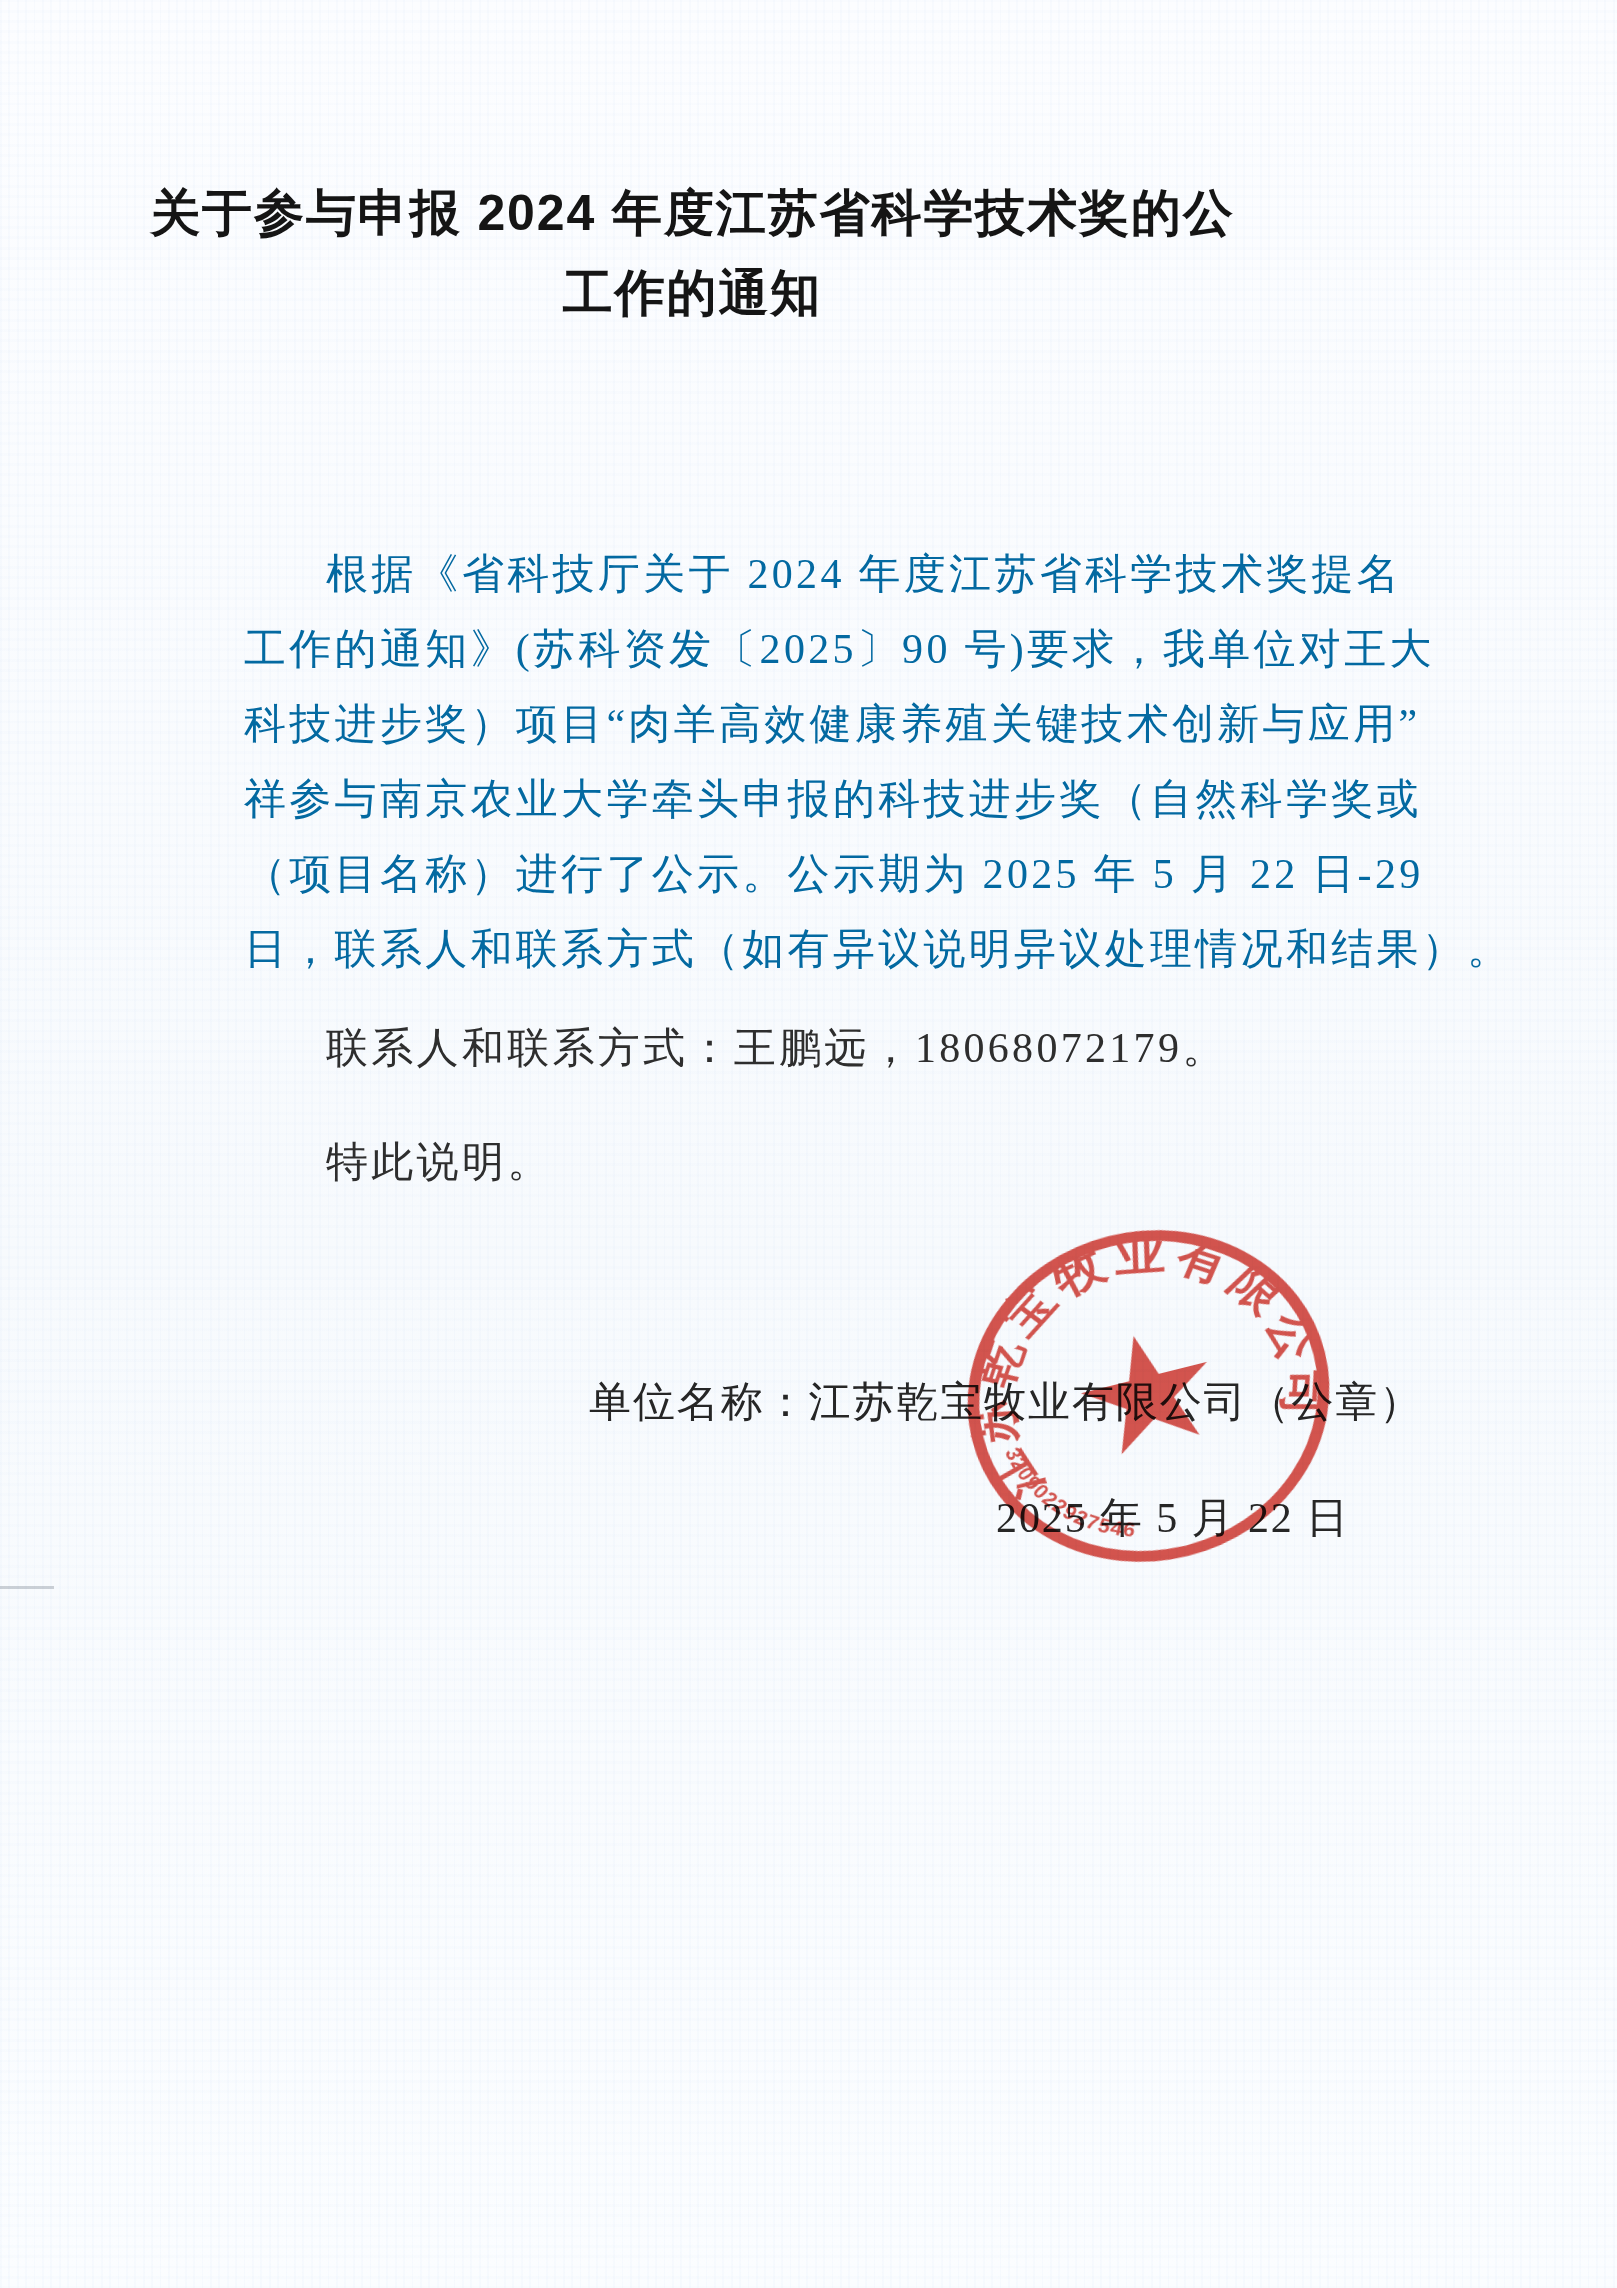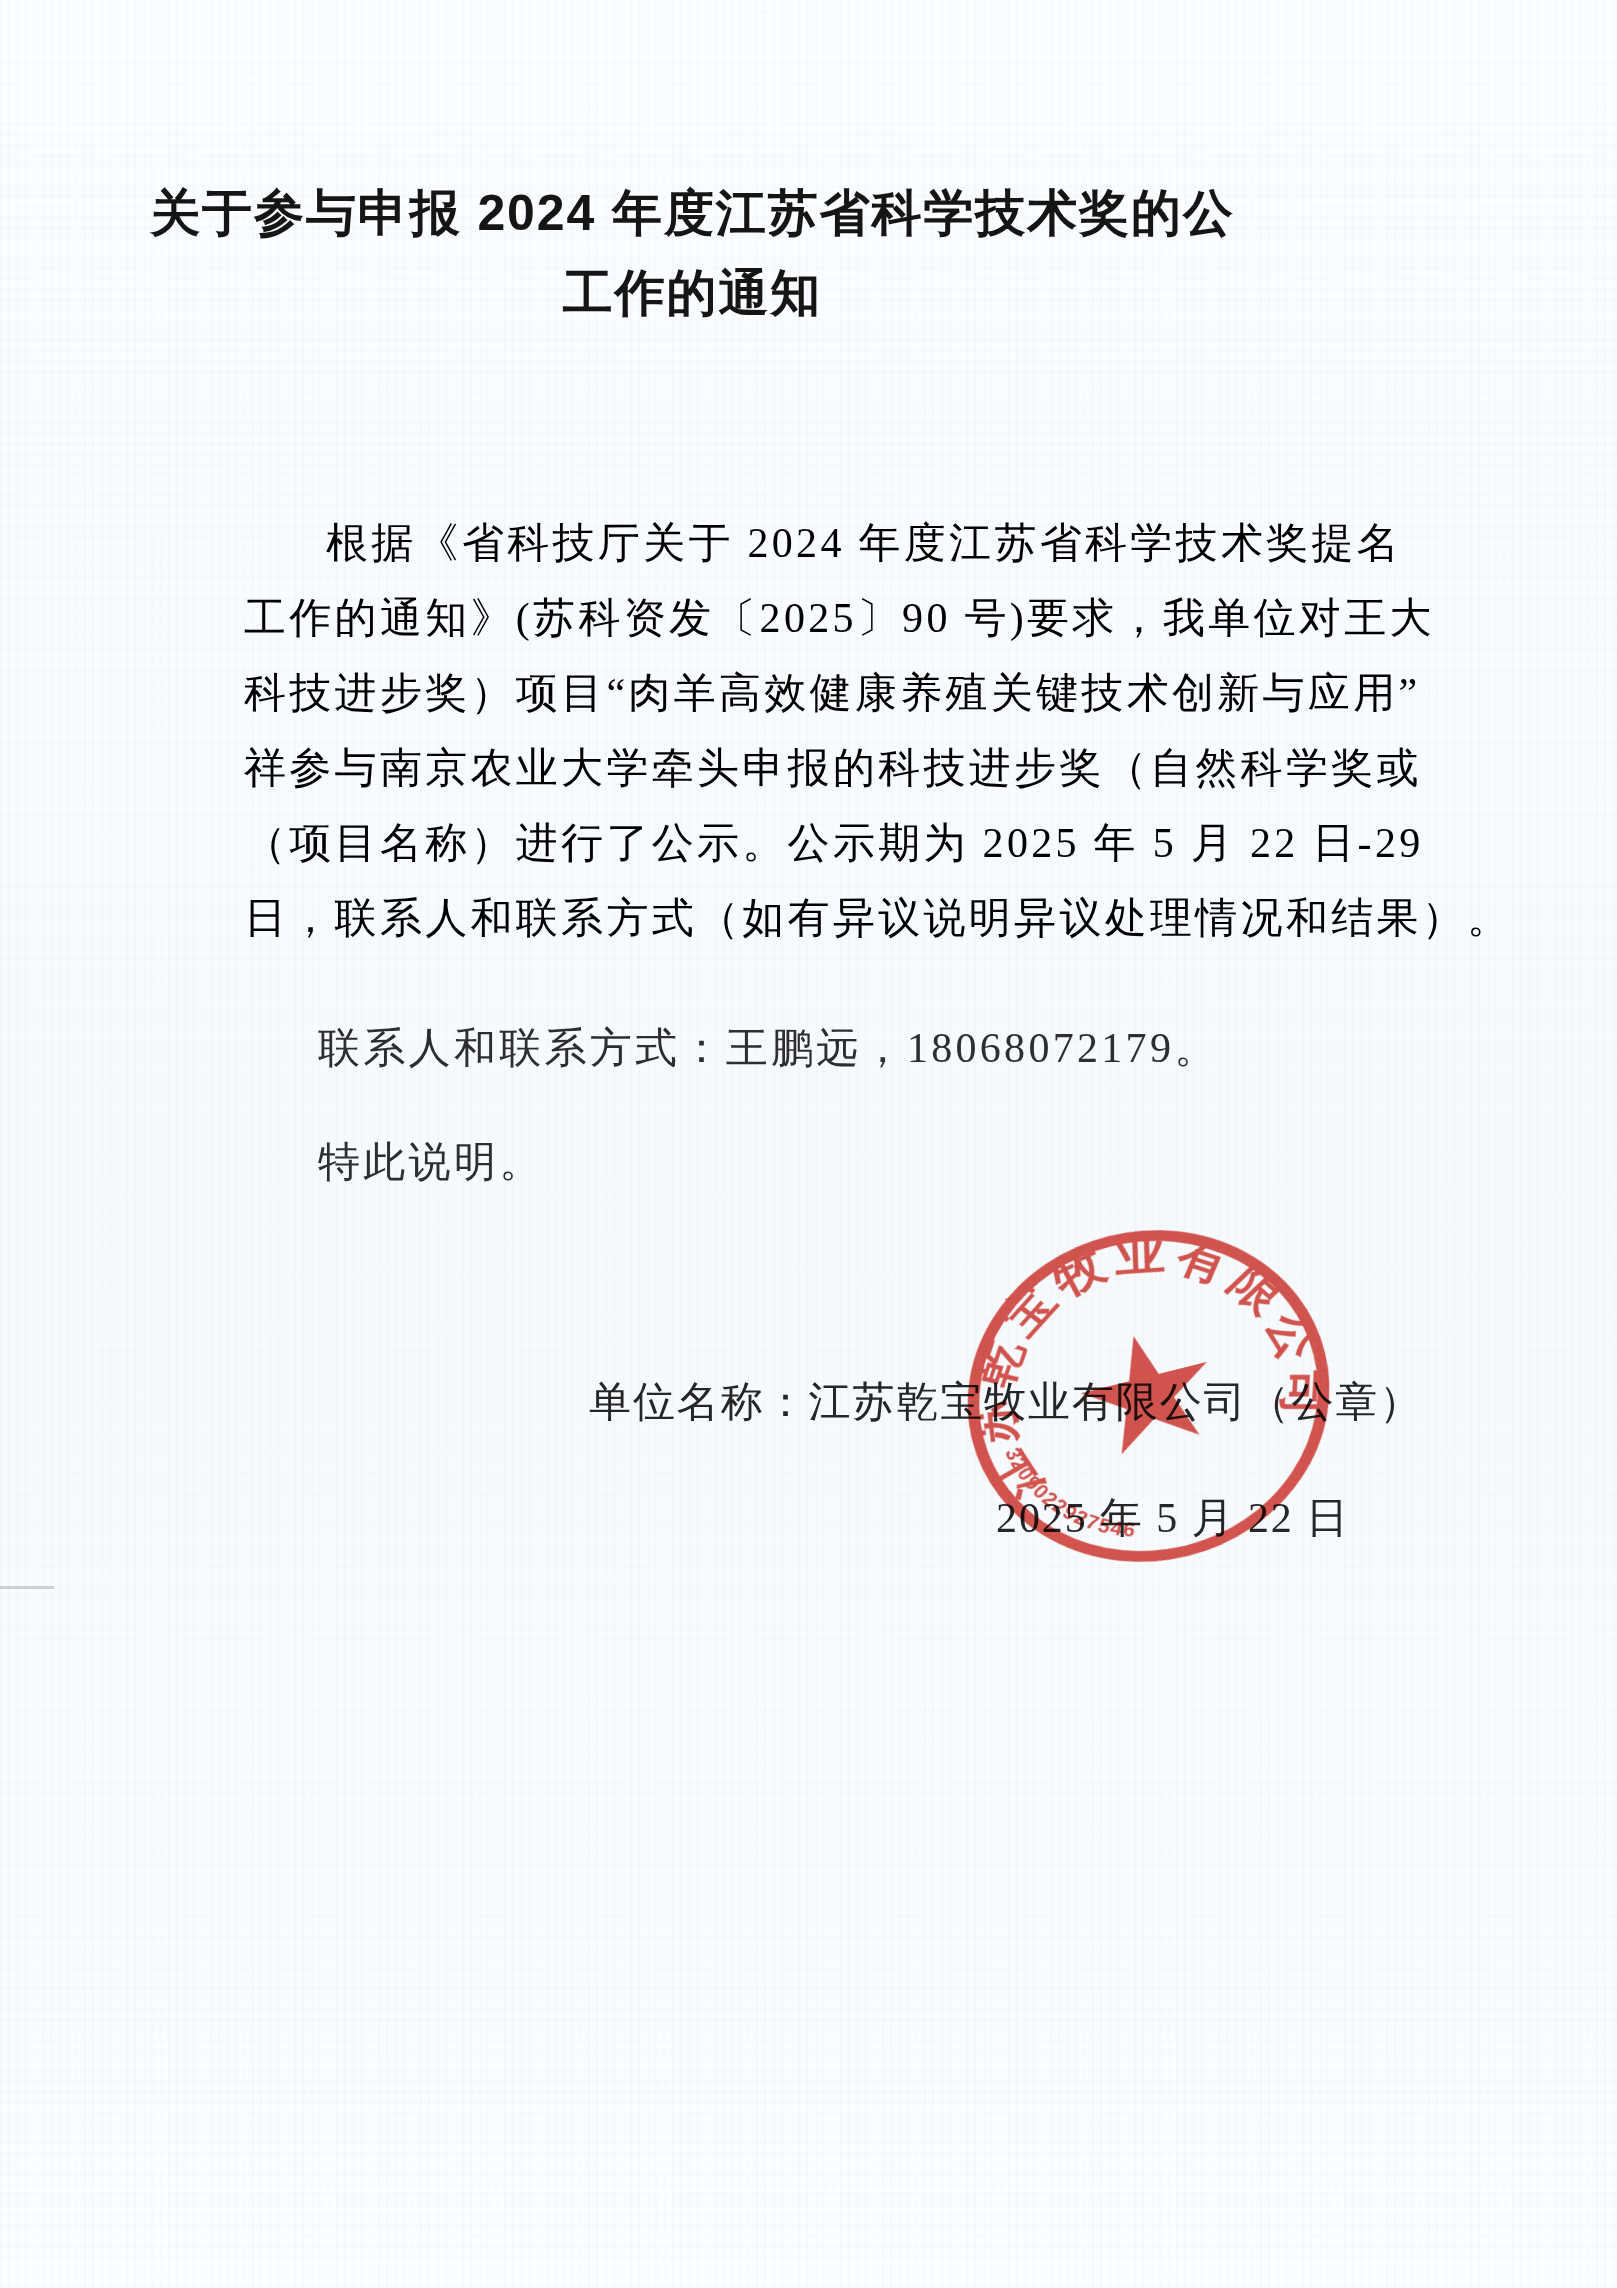--- a/index.html
+++ b/index.html
@@ -22,29 +22,29 @@
   .doc-title{
     position:absolute;top:173px;left:0;width:1385px;
     text-align:center;
     font-family:"Liberation Sans","DejaVu Sans",sans-serif;
     font-weight:700;
     font-size:50px;line-height:80px;
     color:#151515;
     letter-spacing:1.9px;
   }
   .body-block{
-    position:absolute;top:506px;left:244px;width:1173px;
+    position:absolute;top:537px;left:244px;width:1173px;
     font-size:42px;line-height:75px;
     letter-spacing:3.3px;
-    color:#000000;
+    color:#0369a1;
   }
   .body-line{white-space:nowrap;}
   .indent{text-indent:82px;}
   .free-line{
-    position:absolute;left:236px;
+    position:absolute;left:244px;
     font-size:42px;line-height:56px;
     letter-spacing:3.3px;
     color:#2e2e2e;
     white-space:nowrap;
   }
   .contact-line{top:1020px;text-indent:82px;}
   .closing-line{top:1134px;text-indent:82px;}
   .unit-line{position:absolute;top:1375px;left:589px;font-size:42px;line-height:54px;letter-spacing:1.9px;color:#262626;white-space:nowrap;z-index:1;}
   .date-line{position:absolute;top:1491px;left:996px;font-size:42px;line-height:54px;letter-spacing:1.9px;color:#262626;white-space:nowrap;z-index:1;}
   .stamp{

